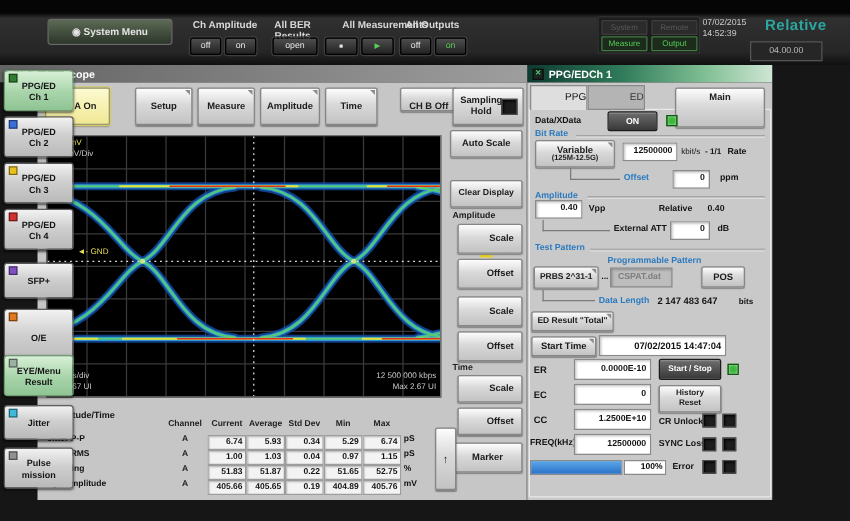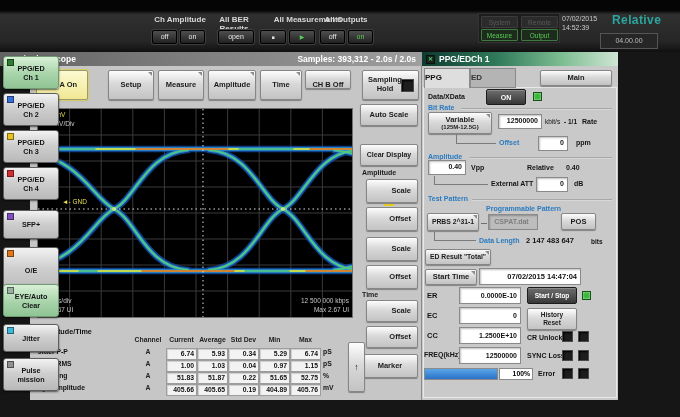--- a/index.html
+++ b/index.html
@@ -30,21 +30,21 @@
   .pl{position:absolute;font-size:6.5px;line-height:1.1;color:#c8c8c8;white-space:nowrap}
   .ply{color:#e8df55}
   
   .cell{background:#f3f3f3;border:1px solid #9d9d9d;box-shadow:inset 1px 1px 1px rgba(0,0,0,.15);font-size:6.8px;font-weight:bold;text-align:right;padding:1px 2px 0 0;color:#111}
   .thead{font-size:6.8px;font-weight:bold;text-align:center;color:#222}
   .trowlbl{font-size:6.8px;font-weight:bold;color:#111}
   .tunit{font-size:6.8px;font-weight:bold;color:#111;padding-left:2px}
   
   .ppghdr{left:422px;top:52px;width:196px;height:14px;background:linear-gradient(90deg,#0e3a30,#2f7a5a 38%,#7fbe93 72%,#cfe6d4);color:#fff;font-size:8.5px;font-weight:bold;line-height:14px}
   .ppgbody{left:422px;top:66px;width:196px;height:334px;background:#c9c9c9}
-  .tab{font-size:8px;font-weight:bold;text-align:left;line-height:18px;border:1px solid #8a8a8a}
+  .tab{font-size:8px;font-weight:normal;text-align:right;line-height:18px;border:1px solid #8a8a8a}
   .tabon{background:#dedede;border-bottom:none;color:#111;z-index:2}
   .taboff{background:#b4b4b4;color:#333}
   .frame{border:1px solid #e9e9e9}
   .lblb{font-size:7px;font-weight:bold;color:#2b7bc0;white-space:nowrap}
   .lbl{font-size:7px;font-weight:bold;color:#141414;white-space:nowrap}
   .fld{background:#fff;border:1px solid #8a8a8a;box-shadow:inset 1px 1px 2px rgba(0,0,0,.25);font-size:7px;font-weight:bold;color:#111;text-align:right;padding:2px 3px 0 0;white-space:nowrap}
   .dfld{background:#bdbdbd;color:#7e7e7e;text-align:center}
   .btn-dk{background:linear-gradient(180deg,#6e6e6e,#383838);border:1px solid #1c1c1c;border-radius:2px;color:#fff;font-size:7px;font-weight:bold;text-align:center;box-shadow:inset 0 1px 0 #8a8a8a}
   .led{width:9px;height:9px;background:#3db53d;border:1px solid #1b4f1b;box-shadow:inset 0 0 2px #bfffbf}
   .ind{width:11px;height:11px;background:#1d1d1d;border:1px solid #4a4a4a;box-shadow:inset 1px 1px 2px #000}
@@ -59,20 +59,24 @@
   .navb.act{background:linear-gradient(180deg,#d8f0d6,#a8d4aa 55%,#8fc494);border-color:#6f9a72}
   .navb .l2{display:block;line-height:1.25}
   .nicon{position:absolute;top:2px;left:3px;width:7px;height:7px;border:1px solid rgba(0,0,0,.45)}
   .amark{font-size:8px;font-weight:bold;color:#1c1c1c}
   .dstrip{background:#161616}
 </style>
 </head>
 <body>
 
 <div class="abs topbar">
+  <div class="abs sysbtn" style="left:38px;top:15px;width:100px;height:21px">
+    <span>◉</span>
+    <span>System Menu</span>
+  </div>
   <div class="abs grplbl" style="left:148px;top:15px;width:64px">Ch Amplitude</div>
   <div class="abs tbtn" style="left:152px;top:30px;width:25px;height:14px">off</div>
   <div class="abs tbtn" style="left:180px;top:30px;width:25px;height:14px">on</div>
   <div class="abs grplbl" style="left:204px;top:15px;width:60px">All BER Results</div>
   <div class="abs tbtn" style="left:218px;top:30px;width:36px;height:14px">open</div>
   <div class="abs grplbl" style="left:272px;top:15px;width:72px">All Measurements</div>
   <div class="abs tbtn" style="left:260px;top:30px;width:26px;height:14px;font-size:5px"><span>■</span></div>
   <div class="abs tbtn" style="left:289px;top:30px;width:26px;height:14px;font-size:6px;color:#5c5"><span>▶</span></div>
   <div class="abs grplbl" style="left:316px;top:15px;width:60px">All Outputs</div>
   <div class="abs tbtn" style="left:320px;top:30px;width:25px;height:14px">off</div>
@@ -86,31 +90,30 @@
   <div class="abs" style="left:562px;top:15px;width:48px;font-size:7px;color:#ccc;line-height:1.25">
     <div>07/02/2015</div>
     <div>14:52:39</div>
   </div>
   <div class="abs logo" style="left:612px;top:13px">Relative</div>
   <div class="abs verbox" style="left:600px;top:33px;width:58px;height:16px">04.00.00</div>
 </div>
 
 <div class="abs titlebar">
   <span class="abs" style="left:6px">EYE/Pulse Scope</span>
-  <span class="abs" style="right:6px">Samples: 393,312 - 2.0s / 2.0s</span>
 </div>
 <div class="abs dstrip" style="left:0;top:66px;width:30px;height:351px"></div>
 <div class="abs panel"></div>
 
 <div class="abs btn ybtn" style="left:36px;top:70px;width:52px;height:30px;line-height:28px">CH A On</div>
 <div class="abs btn fold" style="left:108px;top:70px;width:46px;height:30px;line-height:28px">Setup</div>
 <div class="abs btn fold" style="left:158px;top:70px;width:46px;height:30px;line-height:28px">Measure</div>
 <div class="abs btn fold" style="left:208px;top:70px;width:48px;height:30px;line-height:28px">Amplitude</div>
 <div class="abs btn fold" style="left:260px;top:70px;width:42px;height:30px;line-height:28px">Time</div>
-<div class="abs btn" style="left:305px;top:70px;width:46px;height:19px;line-height:28px">CH B Off</div>
+<div class="abs btn" style="left:320px;top:70px;width:46px;height:19px;line-height:28px">CH B Off</div>
 <div class="abs btn" style="left:362px;top:70px;width:57px;height:30px;padding-top:4px">
   <span style="position:absolute;left:4px;top:4px;text-align:center;width:36px">
     <span class="l2">Sampling</span>
     <span class="l2">Hold</span>
   </span>
   <span class="abs ind" style="right:4px;top:8px;width:13px;height:13px"></span>
 </div>
 
 <div class="abs plot">
   <svg width="314" height="208" viewBox="0 0 314 208" style="position:absolute;left:0;top:0">
@@ -275,21 +278,21 @@
 <div class="abs btn" style="left:348px;top:342px;width:17px;height:50px;line-height:48px;font-size:9px">↑</div>
 
 <div class="abs ppghdr">
   <span class="abs" style="left:4px;top:3px;width:9px;height:9px;background:#18261e;border:1px solid #0a120e;color:#57c878;font-size:6px;line-height:7px;text-align:center">✕</span>
   <span class="abs" style="left:17px">PPG/EDCh 1</span>
 </div>
 <div class="abs ppgbody"></div>
 <div class="abs frame" style="left:423px;top:87px;width:194px;height:311px"></div>
 <div class="abs tab tabon" style="left:424px;top:68px;width:46px;height:20px">PPG</div>
 <div class="abs tab taboff" style="left:470px;top:68px;width:46px;height:20px">ED</div>
-<div class="abs btn" style="left:540px;top:70px;width:72px;height:16px;line-height:14px">Main</div>
+<div class="abs btn" style="left:540px;top:70px;width:72px;height:32px;line-height:14px">Main</div>
 
 <div class="abs lbl" style="left:428px;top:93px">Data/XData</div>
 <div class="abs btn-dk" style="left:486px;top:89px;width:40px;height:16px;line-height:15px">ON</div>
 <div class="abs led" style="left:533px;top:92px"></div>
 
 <div class="abs lblb" style="left:428px;top:104px">Bit Rate</div>
 <div class="abs etch" style="left:461px;top:108px;width:151px"></div>
 <div class="abs btn fold" style="left:428px;top:112px;width:64px;height:22px;padding-top:2px">
   <span class="l2">Variable</span>
   <span class="l2" style="font-size:6px">(125M-12.5G)</span>
@@ -386,22 +389,22 @@
 <div class="navb" style="top:210px;height:29px">
   <span class="nicon" style="background: rgb(128, 80, 192);"></span>
   <span class="l2">SFP+</span>
 </div>
 <div class="navb" style="top:247px;height:46px">
   <span class="nicon" style="background: rgb(224, 120, 32);"></span>
   <span class="l2">O/E</span>
 </div>
 <div class="navb act" style="top:284px;height:33px">
   <span class="nicon" style="background: rgb(154, 176, 160);"></span>
-  <span class="l2">EYE/Auto</span>
-  <span class="l2">Clear</span>
+  <span class="l2">EYE/Menu</span>
+  <span class="l2">Result</span>
 </div>
 <div class="navb" style="top:324px;height:28px">
   <span class="nicon" style="background: rgb(64, 184, 216);"></span>
   <span class="l2">Jitter</span>
 </div>
 <div class="navb" style="top:358px;height:33px">
   <span class="nicon" style="background: rgb(144, 144, 144);"></span>
   <span class="l2">Pulse</span>
   <span class="l2">mission</span>
 </div>

